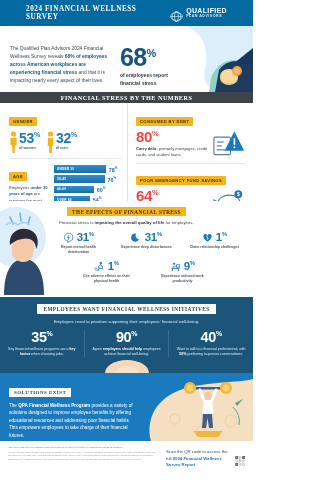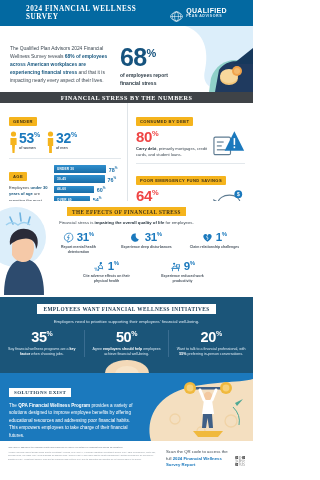--- a/index.html
+++ b/index.html
@@ -398,25 +398,25 @@
 
   <div class="init">
     <span class="init-badge">EMPLOYEES WANT FINANCIAL WELLNESS INITIATIVES</span>
     <div class="init-sub">Employers need to prioritize supporting their employees' financial well-being.</div>
     <div class="init-cols">
       <div class="init-col">
         <div class="init-val"><span>35</span><sup>%</sup></div>
         <div class="init-cap"><span>Say financial wellness programs are a </span><b>key factor</b><span> when choosing jobs.</span></div>
       </div>
       <div class="init-col">
-        <div class="init-val"><span>50</span><sup>%</sup></div>
+        <div class="init-val"><span>90</span><sup>%</sup></div>
         <div class="init-cap"><span>Agree </span><b>employers should help</b><span> employees achieve financial well-being.</span></div>
       </div>
       <div class="init-col">
-        <div class="init-val"><span>20</span><sup>%</sup></div>
+        <div class="init-val"><span>40</span><sup>%</sup></div>
         <div class="init-cap"><span>Want to talk to a financial professional, with </span><b>55%</b><span> preferring in-person conversations.</span></div>
       </div>
     </div>
     <svg class="init-art" viewBox="0 0 62 22">
       <ellipse cx="31" cy="20" rx="22" ry="13" fill="#f3d9b8"></ellipse>
       <ellipse cx="31" cy="21" rx="12" ry="8" fill="#f7e4c9"></ellipse>
     </svg>
   </div>
 
   <div class="sol">

